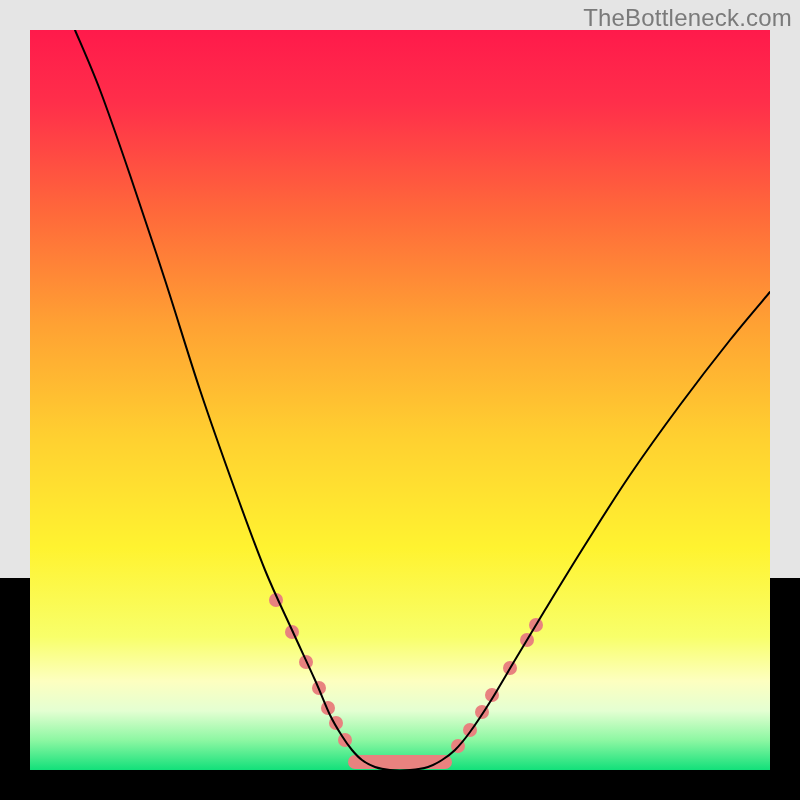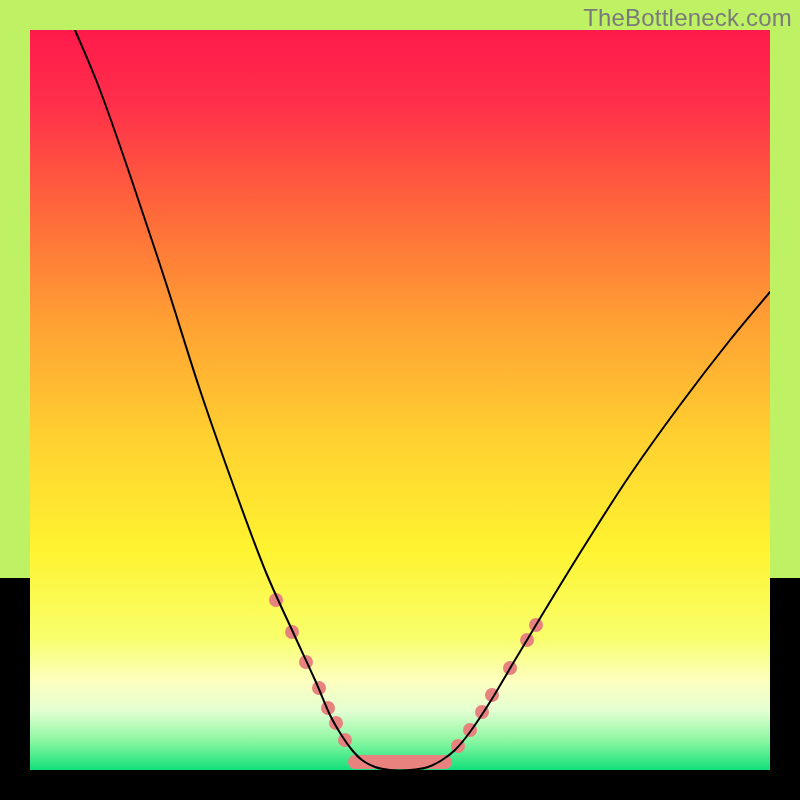--- a/index.html
+++ b/index.html
@@ -8,21 +8,21 @@
     width: 800px;
     height: 800px;
     overflow: hidden;
     background: #000;
     font-family: Arial, Helvetica, sans-serif;
   }
   .frame {
     position: relative;
     width: 800px;
     height: 578px;
-    background: #bef264;
+    background: #e5e5e5;
   }
   .watermark {
     position: absolute;
     top: 4px;
     right: 8px;
     font-size: 24px;
     font-weight: 400;
     color: #7a7a7a;
     letter-spacing: 0.2px;
     z-index: 10;

